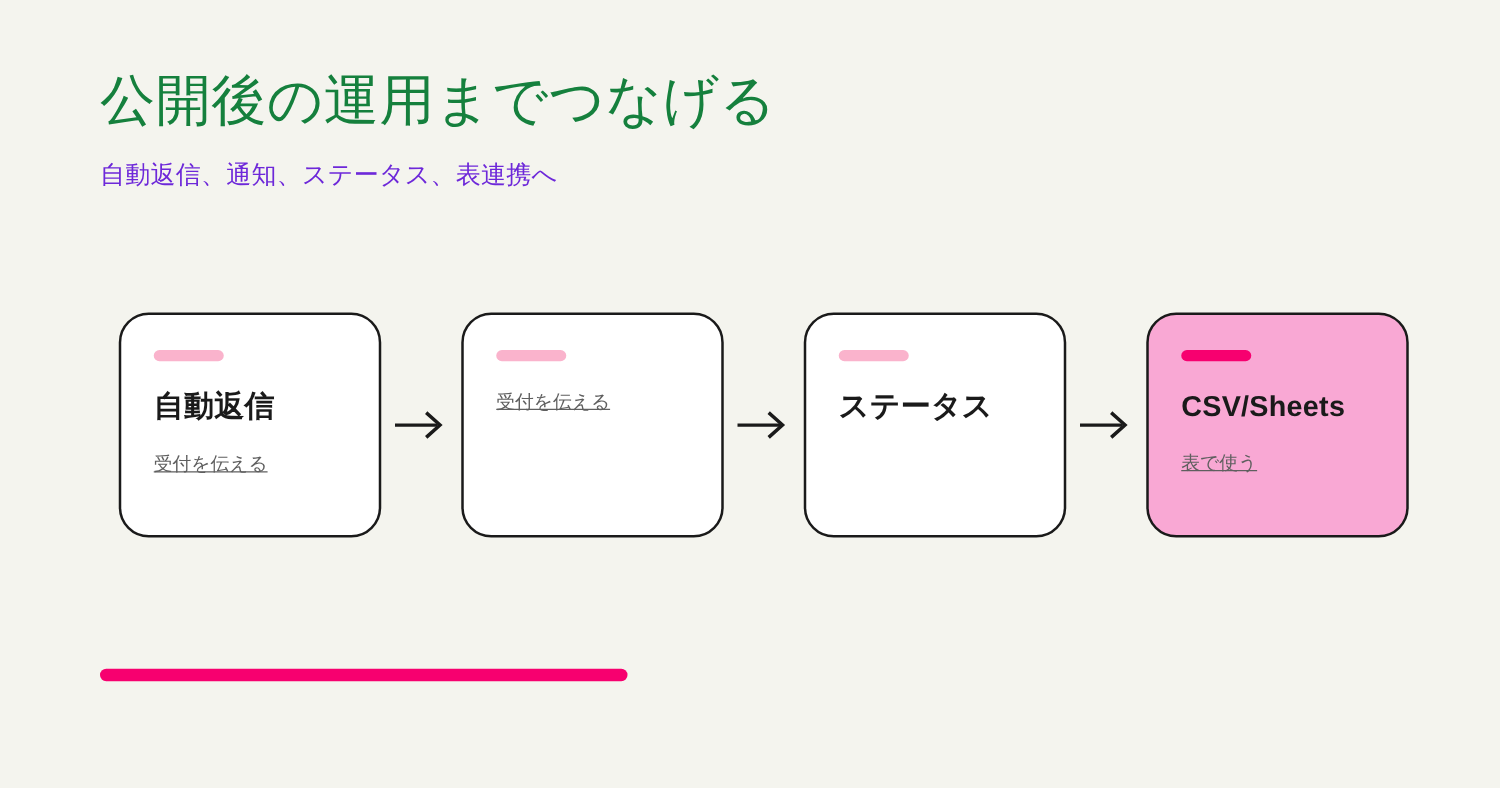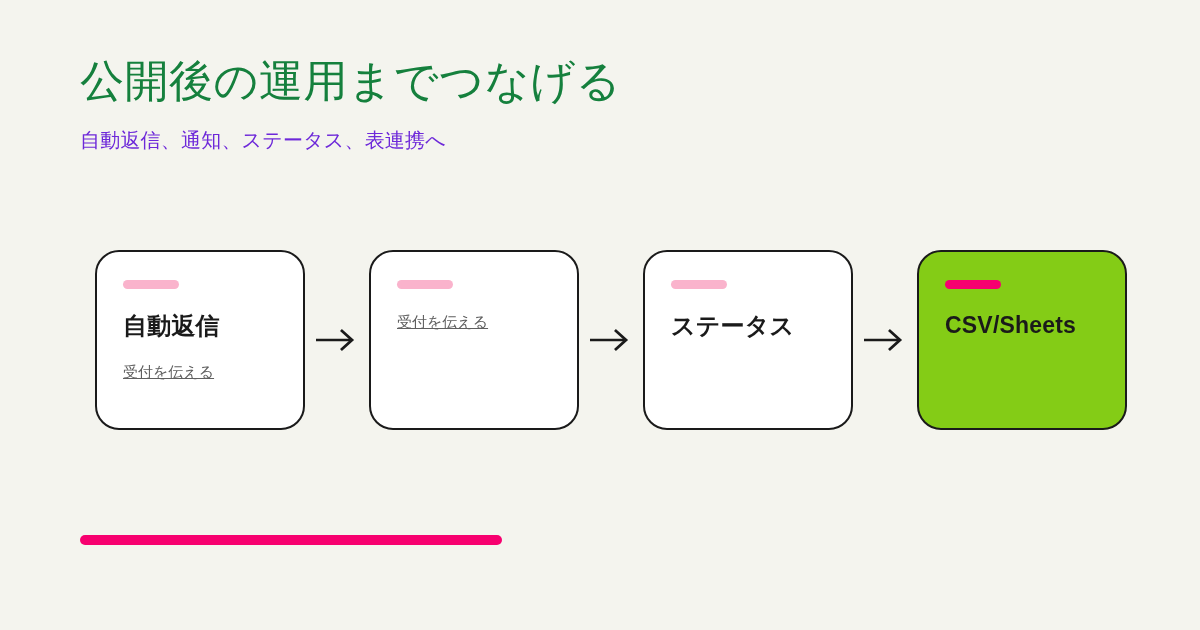--- a/index.html
+++ b/index.html
@@ -63,21 +63,21 @@
     height: 180px;
     box-sizing: border-box;
     border: 2px solid #1a1a1a;
     border-radius: 24px;
     background: #ffffff;
     padding: 28px 26px 0 26px;
     position: relative;
     flex: 0 0 auto;
   }
   .card.accent {
-    background: #84cc16;
+    background: #f9a8d4;
   }
   .card-bar {
     width: 56px;
     height: 9px;
     border-radius: 5px;
     background: #fab3cc;
     margin: 0 0 22px 0;
   }
   .card.accent .card-bar {
     background: #f7006f;
@@ -172,19 +172,20 @@
     <div class="arrow">
       <svg width="44" height="26" viewBox="0 0 44 26" fill="none">
         <path d="M1 13 H35" stroke="#1a1a1a" stroke-width="2.6" stroke-linecap="butt"></path>
         <path d="M27 4 L37 13 L27 22" stroke="#1a1a1a" stroke-width="2.8" fill="none" stroke-linecap="square" stroke-linejoin="miter"></path>
       </svg>
     </div>
 
     <div class="card accent">
       <div class="card-bar"></div>
       <div class="card-title">CSV/Sheets</div>
+      <div class="card-desc">表で使う</div>
     </div>
 
   </div>
 
   <div class="bottom-bar"></div>
 
 </div>
 
 </body></html>

